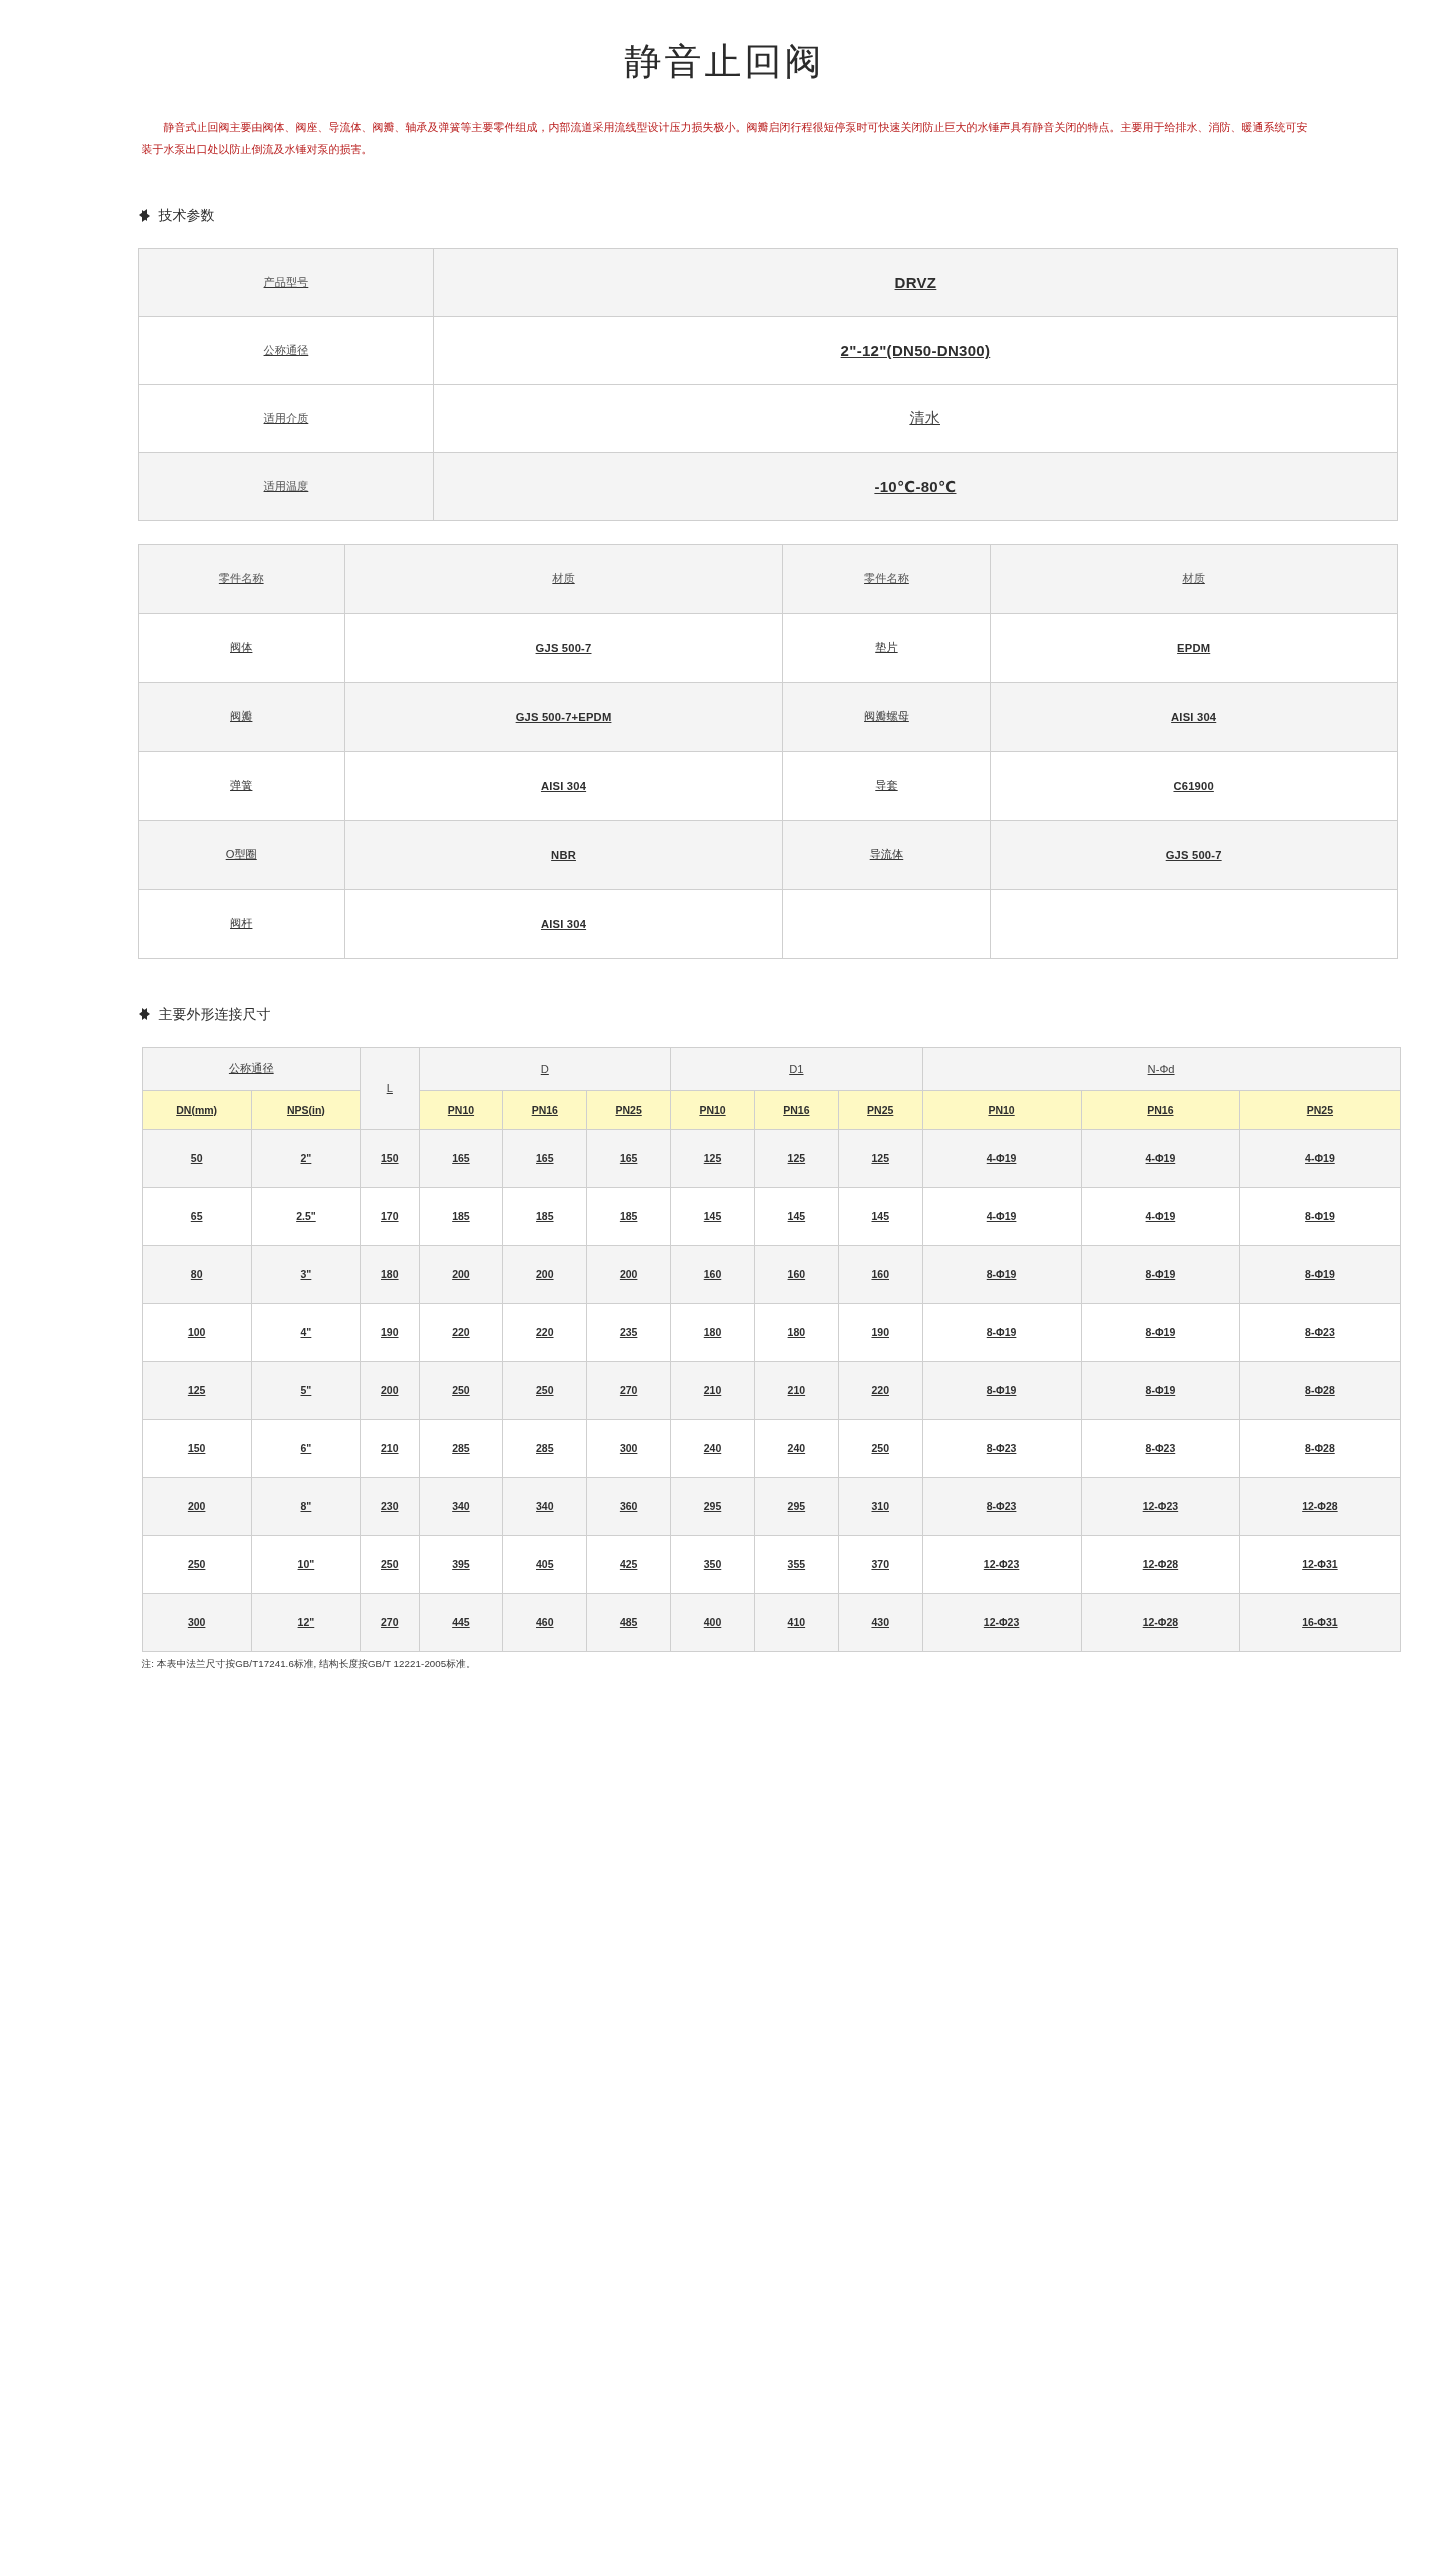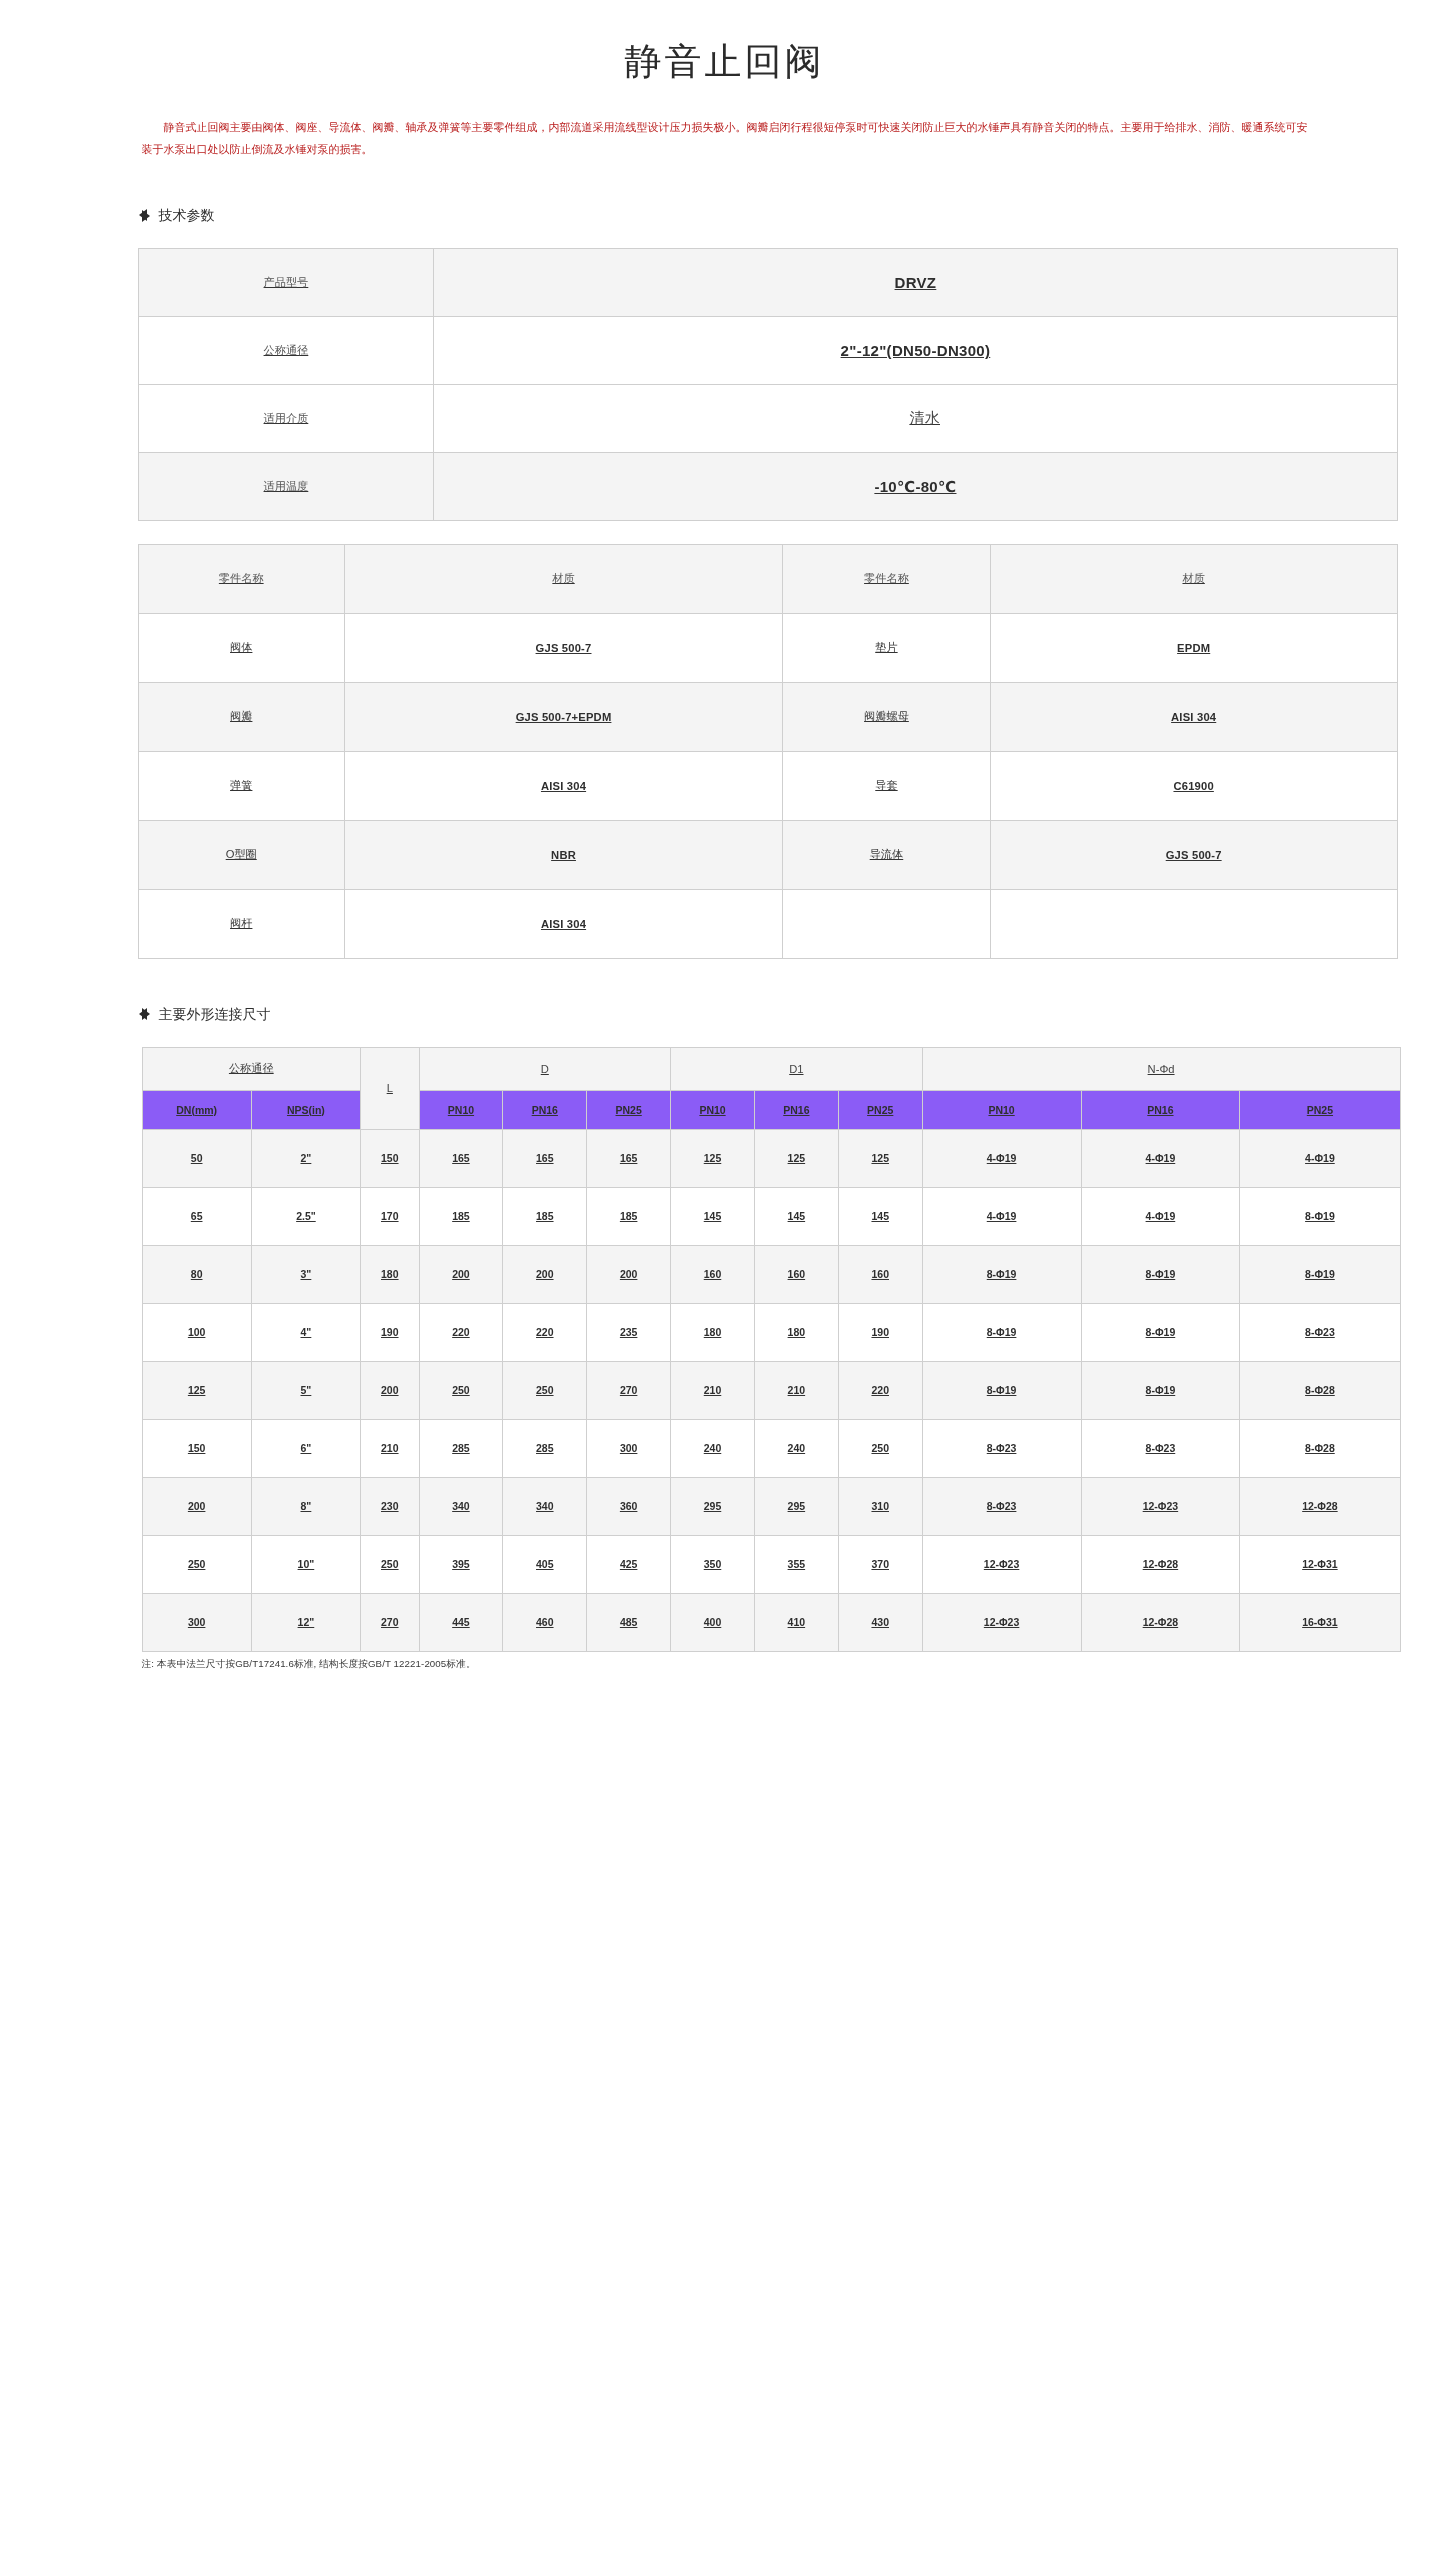--- a/index.html
+++ b/index.html
@@ -113,21 +113,21 @@
   table.t2 td.name { color: #3a3a3a; }
   table.t2 td.mat  { font-weight: bold; color: #2e2e2e; letter-spacing: 0.2px; }
   table.t2 td.blank { }
 
   
   .t3-wrap { margin: 22.4px 0 0 97px; }
   table.t3 { width: 1259px; }
   table.t3 th, table.t3 td { font-size: 10.5px; padding: 2.2px 0.7px; }
   table.t3 th.grp { background: #f4f4f4; height: 43px; color: #444444; font-size: 11.2px; }
   table.t3 th.grp.l-col { background: #f4f4f4; }
-  table.t3 th.sub { background: #8b5cf6; height: 39px; font-weight: bold; color: #2e2e2e; }
+  table.t3 th.sub { background: #fef9c3; height: 39px; font-weight: bold; color: #2e2e2e; }
   table.t3 td.cell { height: 58px; font-weight: bold; color: #2e2e2e; }
 
   
   .footnote {
     margin: 6.7px 0 0 97px;
     font-family: "Liberation Sans", "DejaVu Sans", sans-serif;
     font-size: 9.7px;
     color: #3a3a3a;
     letter-spacing: 0.1px;
   }

